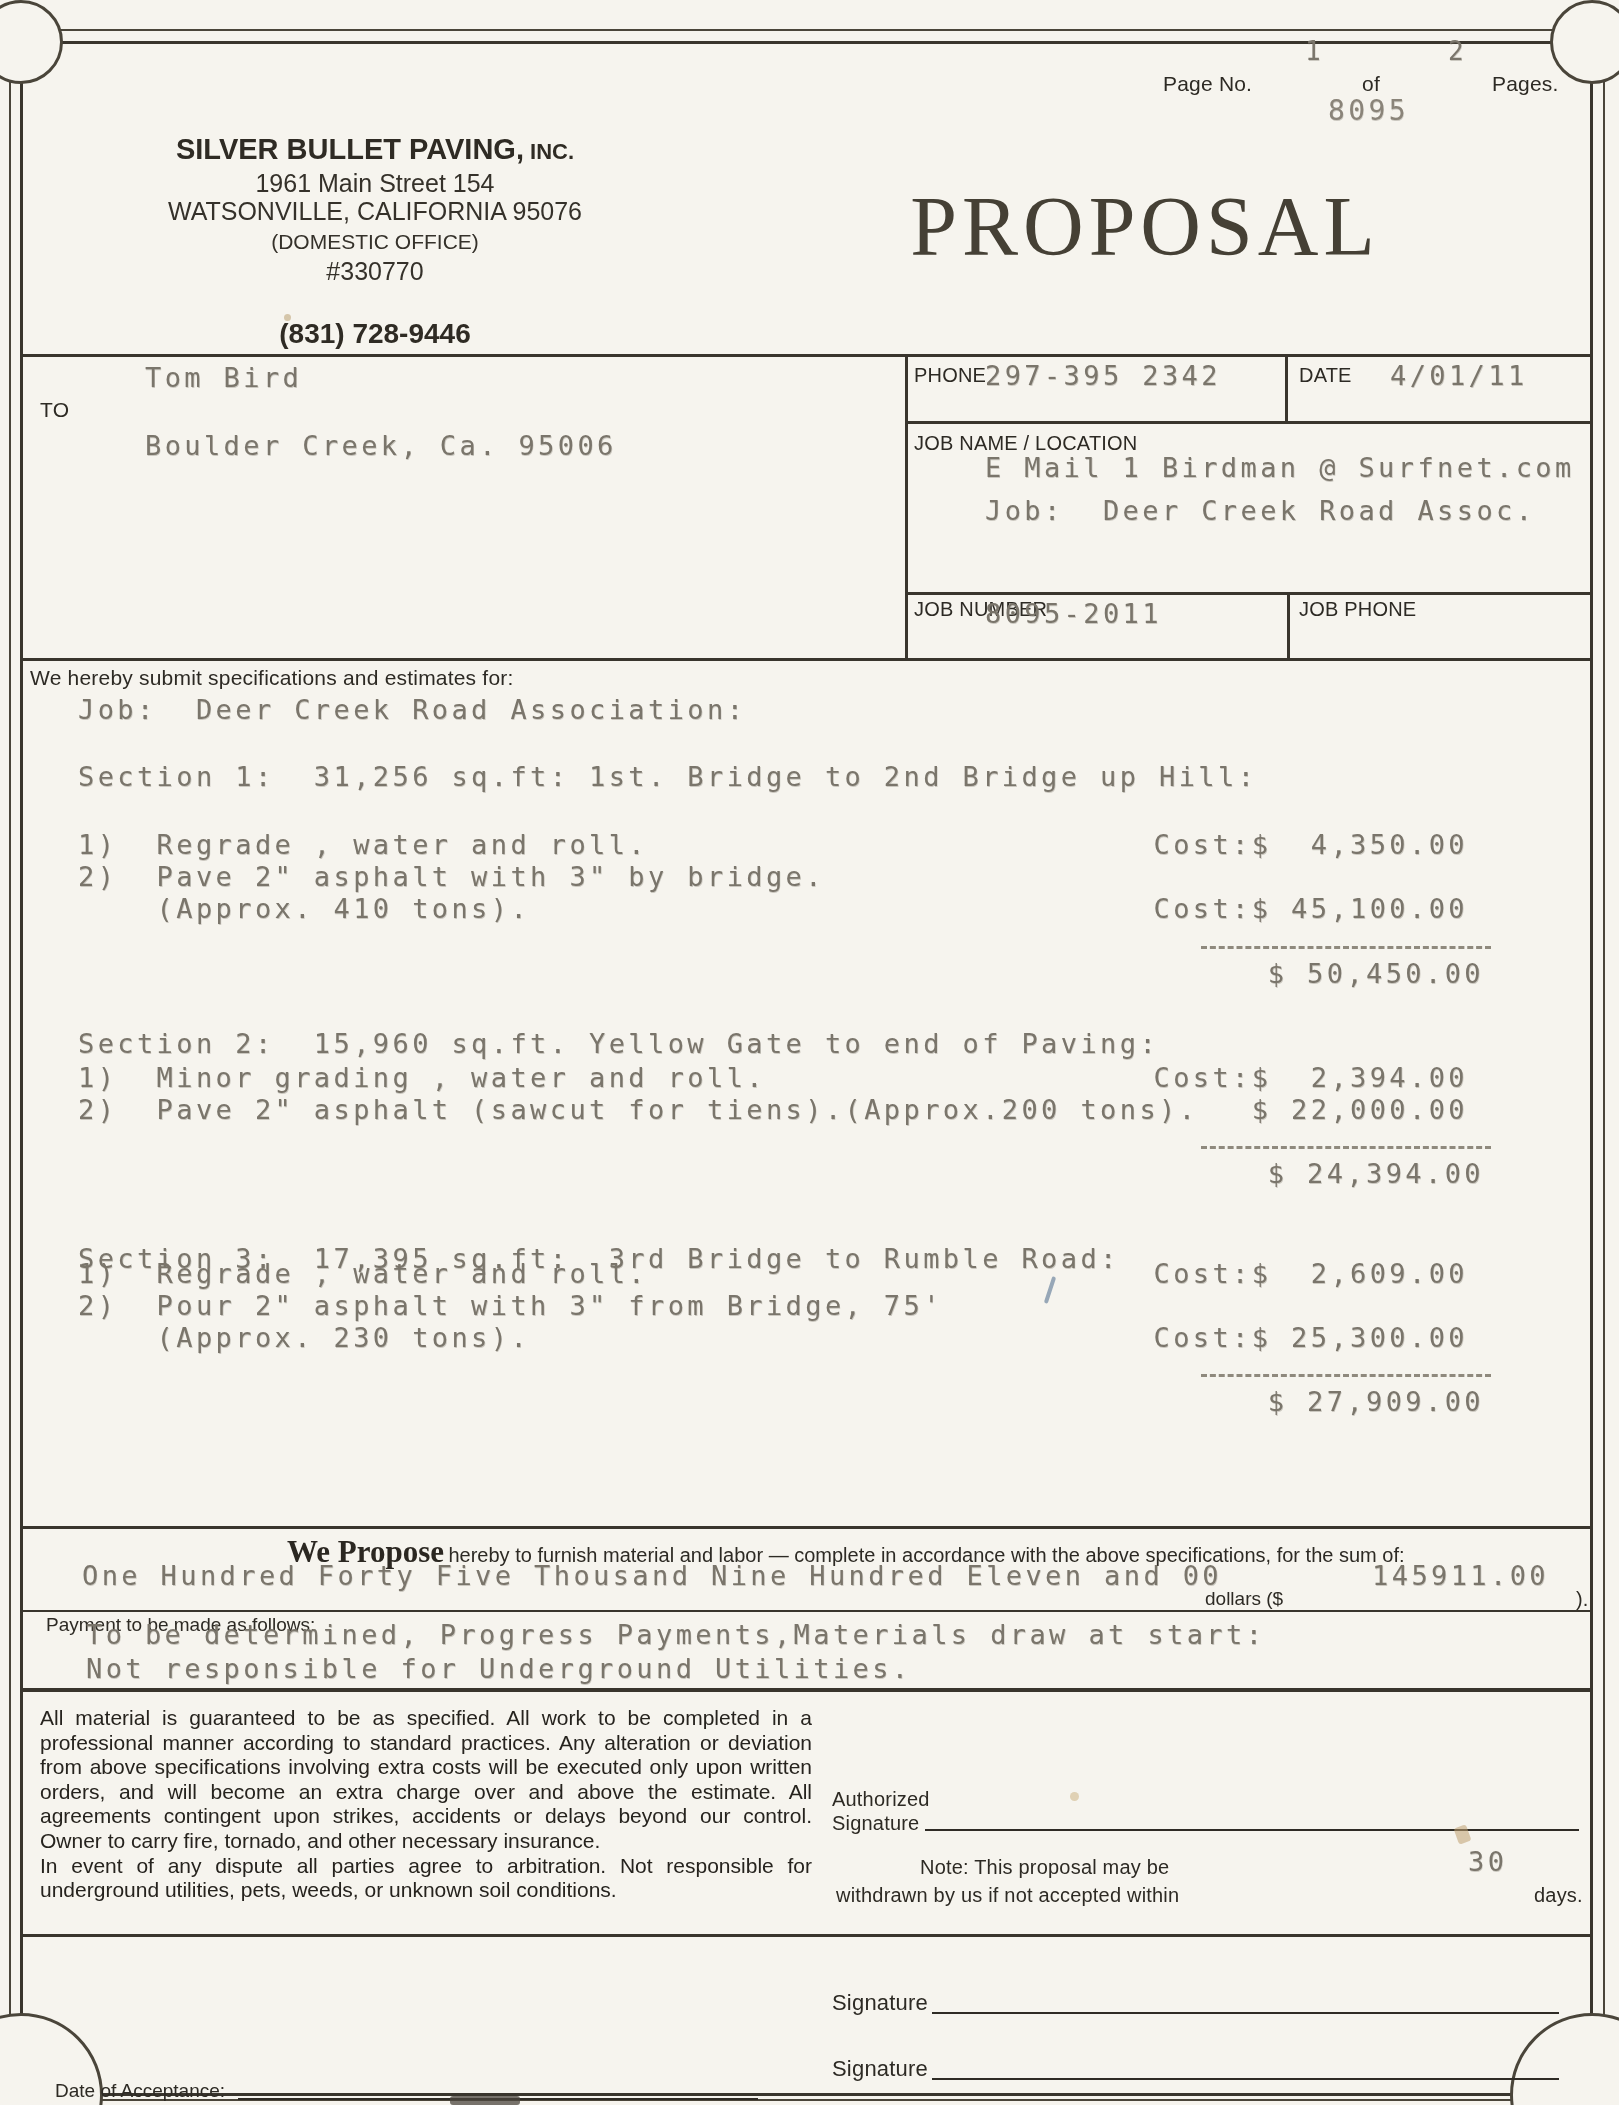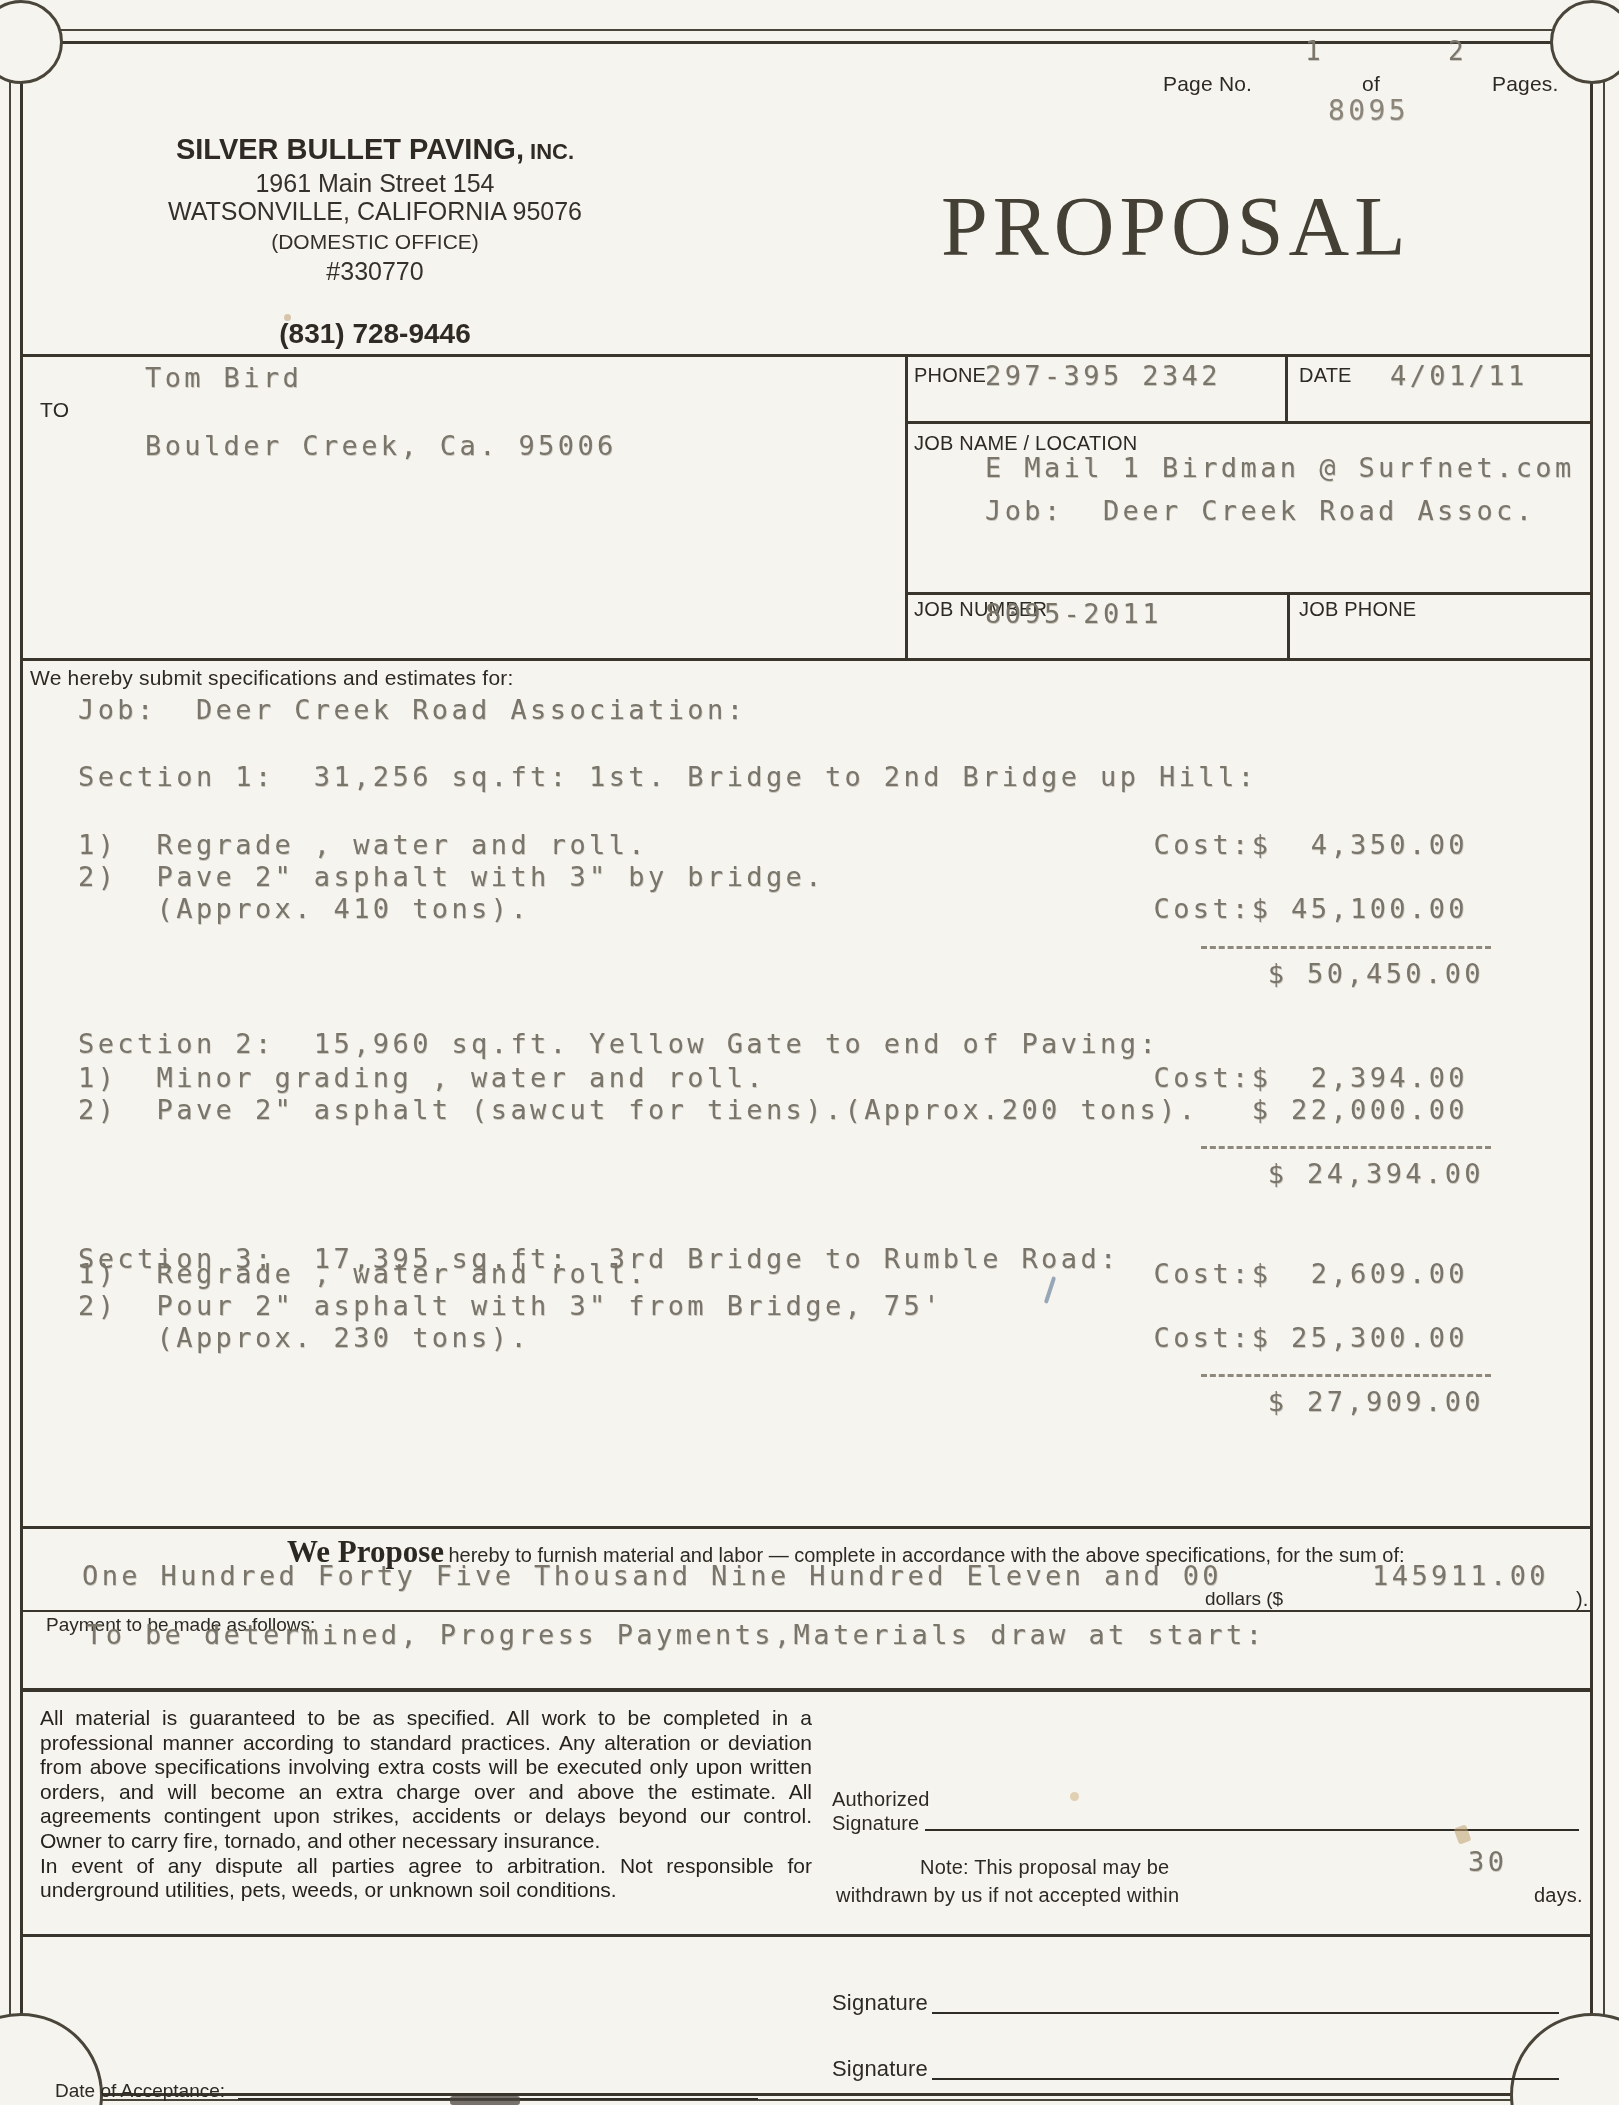--- a/index.html
+++ b/index.html
@@ -83,21 +83,21 @@
 
   <div class="abs center-col" style="top:133px;">
     <span class="co-name">SILVER BULLET PAVING,</span><span class="co-name co-name-suffix"> INC.</span>
   </div>
   <div class="abs center-col co-addr" style="top:169px;">1961 Main Street 154</div>
   <div class="abs center-col co-addr" style="top:197px;">WATSONVILLE, CALIFORNIA 95076</div>
   <div class="abs center-col co-small" style="top:230px;">(DOMESTIC OFFICE)</div>
   <div class="abs center-col co-addr" style="top:257px;">#330770</div>
   <div class="abs center-col co-phone" style="top:318px;">(831) 728-9446</div>
 
-  <div class="abs doc-title" style="left:905px; top:178px; width:480px; text-align:left;margin-left:36px;">PROPOSAL</div>
+  <div class="abs doc-title" style="left:905px; top:178px; width:480px; text-align:center;">PROPOSAL</div>
 
   <div class="hline" style="left:20px; right:26px; top:354px;"></div>
 
   <span class="abs lab" style="left:40px; top:398px; font-size:21px;">TO</span>
   <span class="abs typed" style="left:145px; top:362px;">Tom Bird</span>
   <span class="abs typed" style="left:145px; top:430px;">Boulder Creek, Ca. 95006</span>
 
   <div class="vline" style="left:905px; top:354px; height:307px;"></div>
   <div class="hline" style="left:905px; right:26px; top:421px;"></div>
   <div class="vline" style="left:1285px; top:354px; height:70px;"></div>
@@ -182,20 +182,21 @@
     <span class="propose-body">hereby to furnish material and labor — complete in accordance with the above specifications, for the sum of:</span>
   </div>
   <span class="abs typed" style="left:82px; top:1560px;">One Hundred Forty Five Thousand Nine Hundred Eleven and 00</span>
   <span class="abs typed" style="right:70px; top:1560px;">145911.00</span>
   <span class="abs lab-sm" style="left:1205px; top:1588px;">dollars ($</span>
   <span class="abs lab" style="left:1576px; top:1588px;">).</span>
   <div class="hline" style="left:20px; right:26px; top:1610px; height:2px;"></div>
 
   <span class="abs lab-sm" style="left:46px; top:1614px;">Payment to be made as follows:</span>
   <span class="abs typed" style="left:86px; top:1619px;">To be determined, Progress Payments,Materials draw at start:</span>
+  <span class="abs typed" style="left:86px; top:1653px;">Not responsible for Underground Utilities.</span>
   <div class="hline" style="left:20px; right:26px; top:1688px; height:4px;"></div>
 
   <div class="terms">
     <p>All material is guaranteed to be as specified. All work to be completed in a professional manner according to standard practices. Any alteration or deviation from above specifications involving extra costs will be executed only upon written orders, and will become an extra charge over and above the estimate. All agreements contingent upon strikes, accidents or delays beyond our control. Owner to carry fire, tornado, and other necessary insurance.</p>
     <p>In event of any dispute all parties agree to arbitration. Not responsible for underground utilities, pets, weeds, or unknown soil conditions.</p>
   </div>
 
   <span class="abs lab" style="left:832px; top:1788px;">Authorized</span>
   <span class="abs lab" style="left:832px; top:1812px;">Signature</span>
   <div class="sig-line" style="left:925px; right:40px; top:1829px;"></div>

